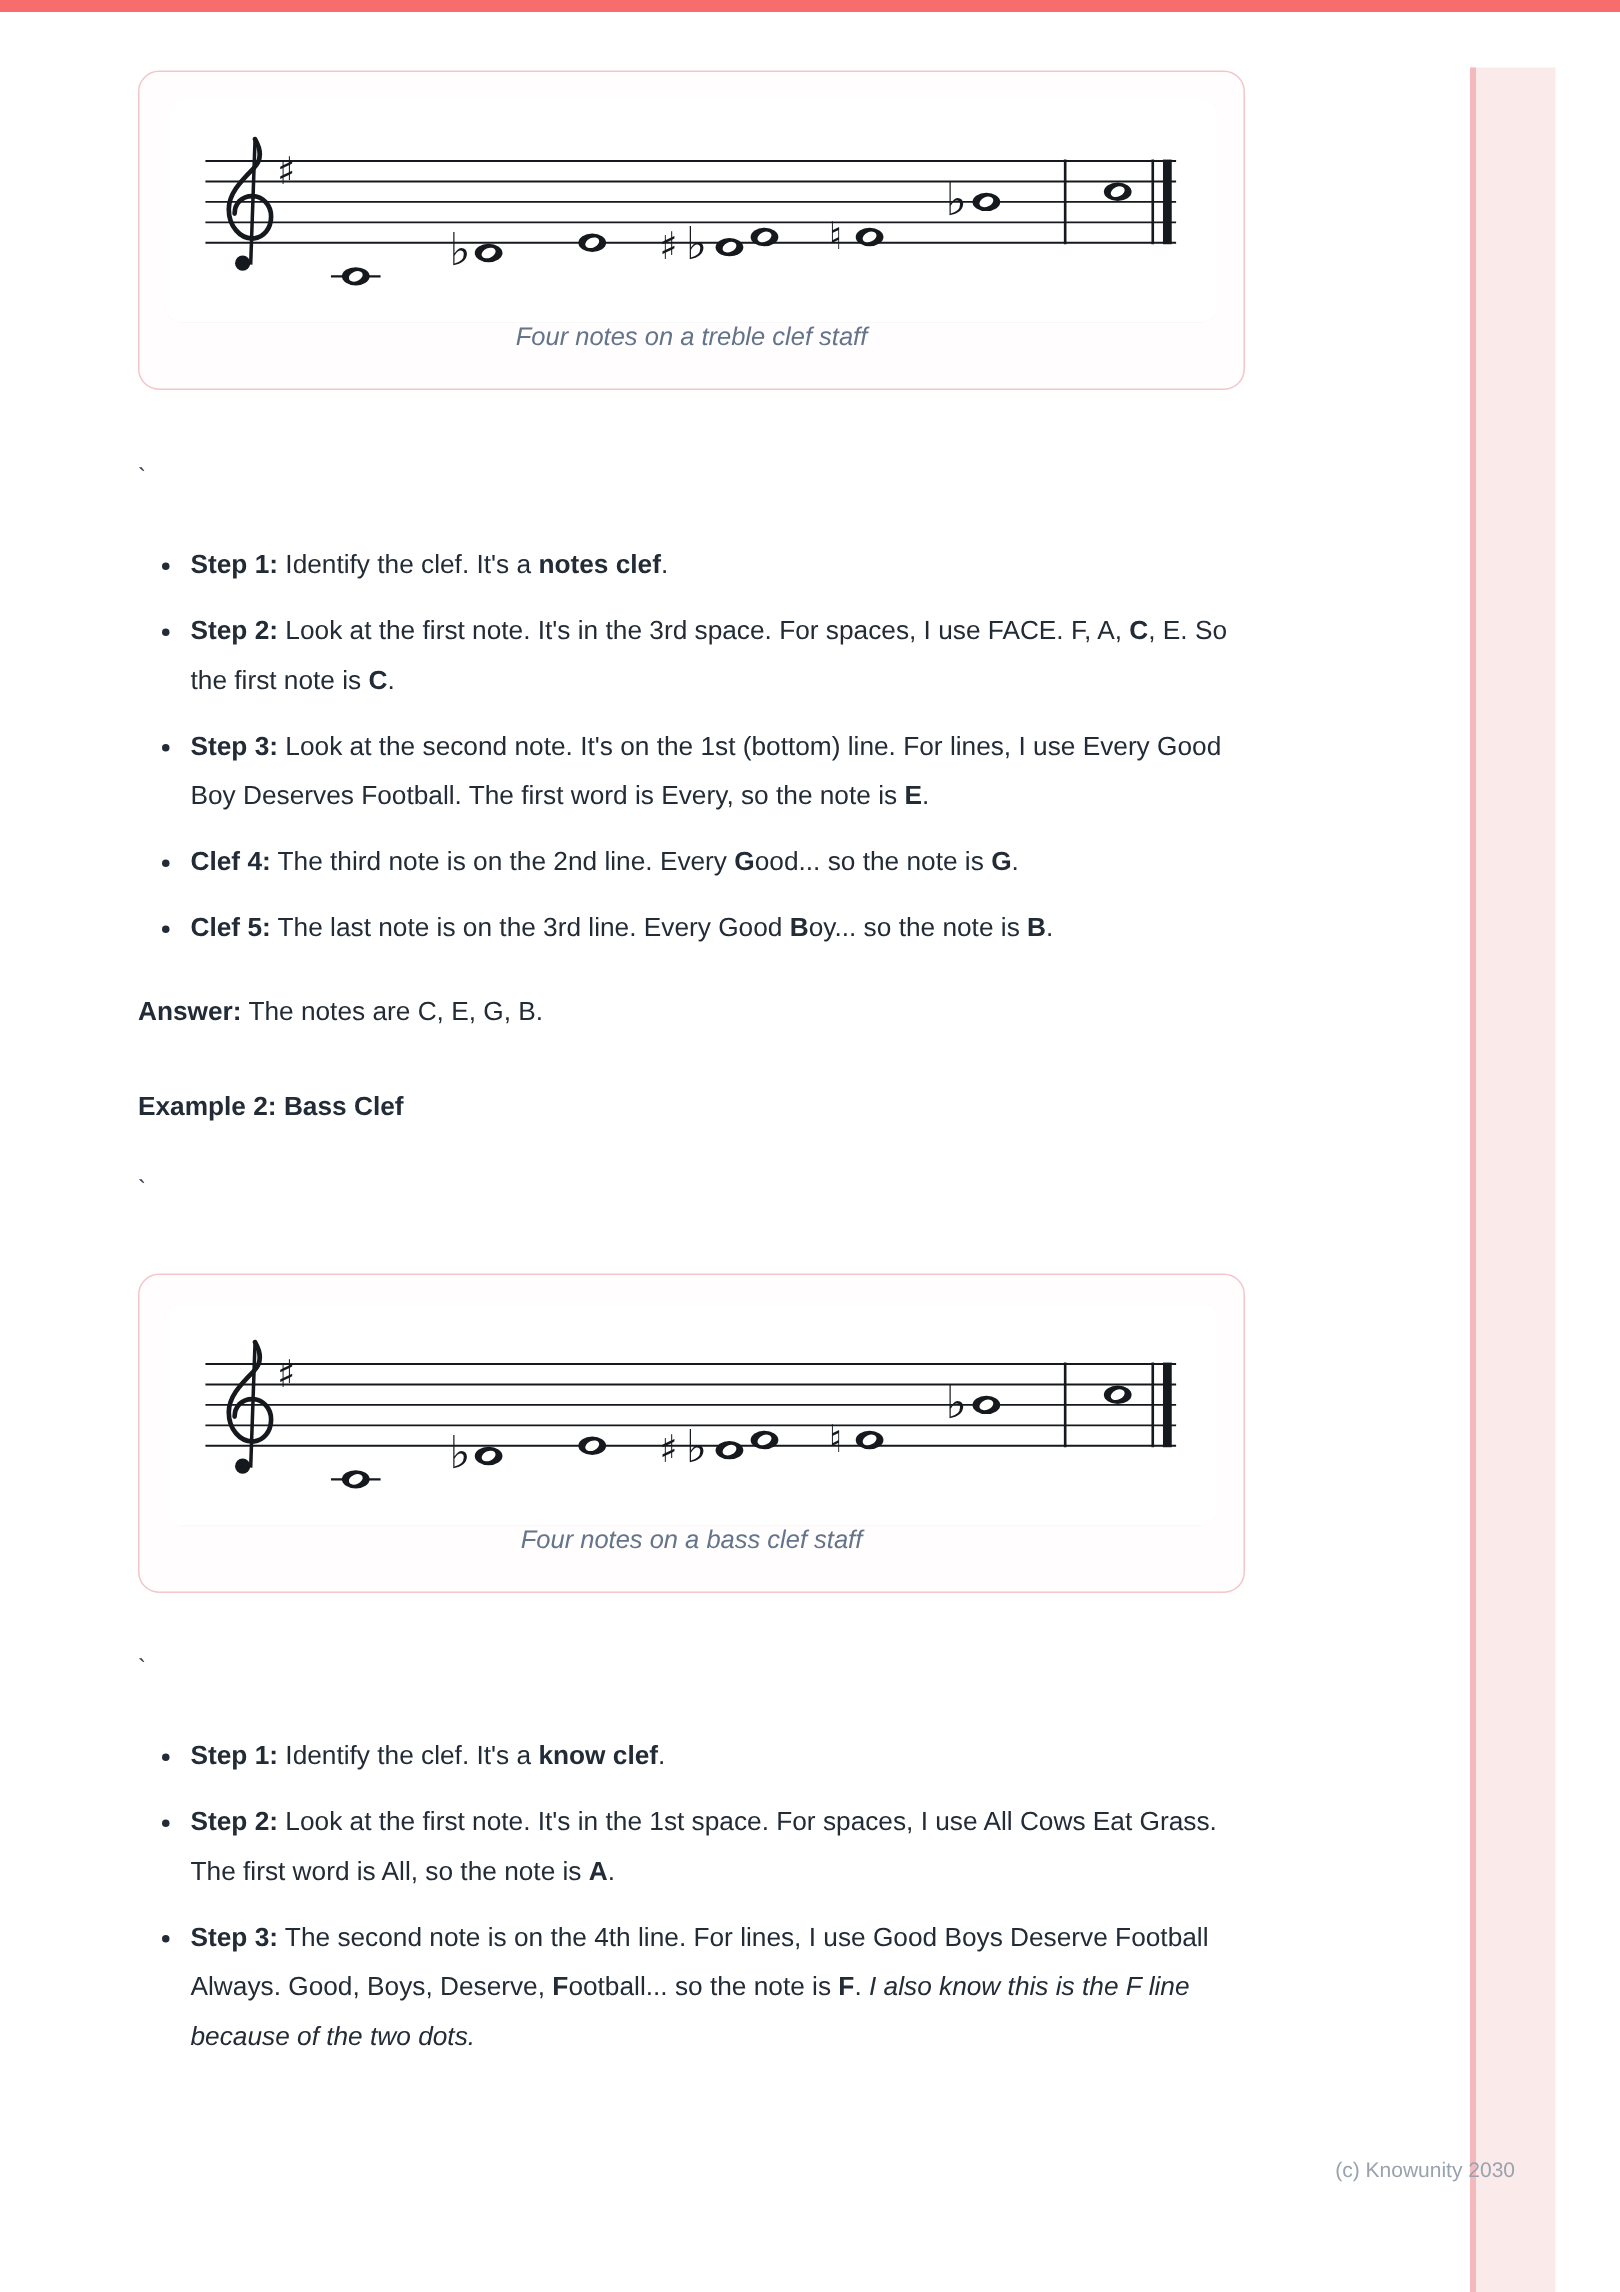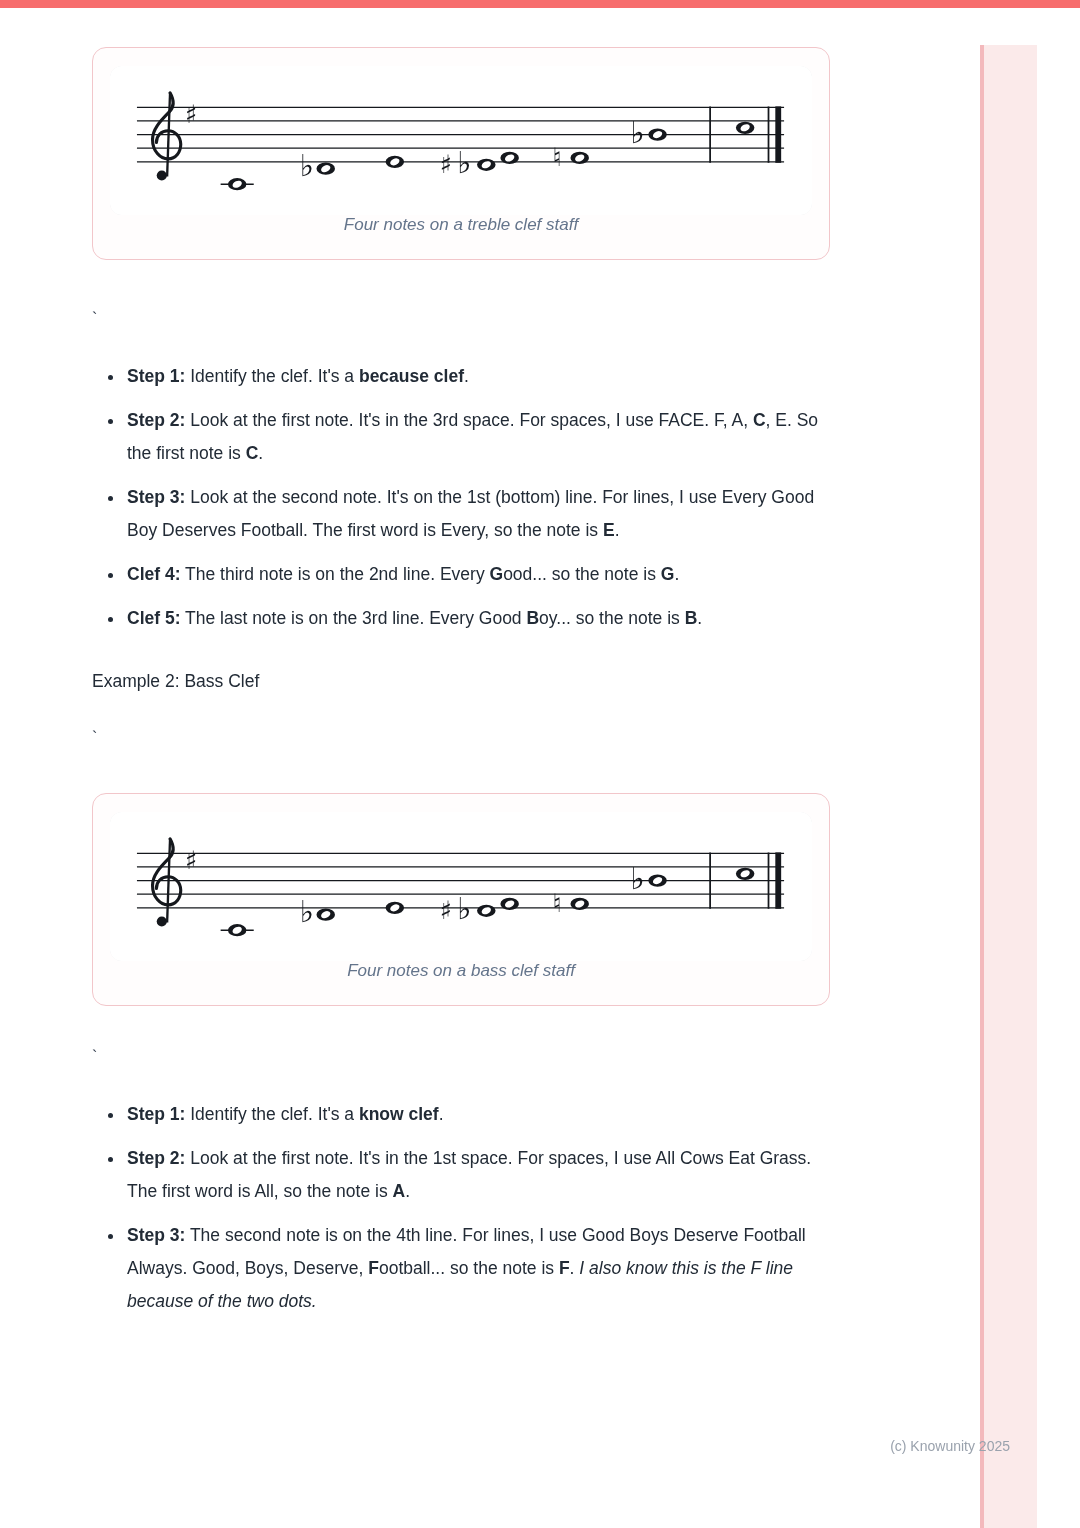--- a/index.html
+++ b/index.html
@@ -71,21 +71,21 @@
   .steps-list li { padding-left:2px; margin-bottom:11px; }
   .steps-list li:last-child { margin-bottom:0; }
   .answer-text {
     margin:23px 0 0 0;
     font-size:17.5px;
     line-height:33px;
   }
   .example-heading {
     margin:34px 0 12px 0;
     font-size:17.5px;
-    font-weight:normal;
+    font-weight:bold;
     line-height:24px;
   }
   .mt-card { margin-top:44px; }
   .watermark {
     position:absolute;
     right:70px; bottom:74px;
     font-size:14px;
     color:#9aa2ad;
     z-index:5;
   }
@@ -160,27 +160,28 @@
           </g>
         </svg>
       </div>
     </div>
     <div class="figure-caption">Four notes on a treble clef staff</div>
   </div>
 
   <div class="stray-mark">`</div>
 
   <ul class="steps-list">
-    <li><strong>Step 1:</strong> Identify the clef. It's a <strong>because clef</strong>.</li>
+    <li><strong>Step 1:</strong> Identify the clef. It's a <strong>notes clef</strong>.</li>
     <li><strong>Step 2:</strong> Look at the first note. It's in the 3rd space. For spaces, I use FACE. F, A, <strong>C</strong>, E. So the first note is <strong>C</strong>.</li>
     <li><strong>Step 3:</strong> Look at the second note. It's on the 1st (bottom) line. For lines, I use Every Good Boy Deserves Football. The first word is Every, so the note is <strong>E</strong>.</li>
     <li><strong>Clef 4:</strong> The third note is on the 2nd line. Every <strong>G</strong>ood... so the note is <strong>G</strong>.</li>
     <li><strong>Clef 5:</strong> The last note is on the 3rd line. Every Good <strong>B</strong>oy... so the note is <strong>B</strong>.</li>
   </ul>
 
+  <p class="answer-text"><strong>Answer:</strong> The notes are C, E, G, B.</p>
 
   <p class="example-heading">Example 2: Bass Clef</p>
 
   <div class="stray-mark" style="margin-top:36px;">`</div>
 
   <div class="figure-card mt-card">
     <div class="fig-frame">
       <div class="staff-box">
         <svg class="staff-svg" viewBox="0 0 672 118">
           <g stroke="#15181d" stroke-width="1.3">
@@ -246,13 +247,13 @@
   <div class="stray-mark" style="margin-top:42px;">`</div>
 
   <ul class="steps-list">
     <li><strong>Step 1:</strong> Identify the clef. It's a <strong>know clef</strong>.</li>
     <li><strong>Step 2:</strong> Look at the first note. It's in the 1st space. For spaces, I use All Cows Eat Grass. The first word is All, so the note is <strong>A</strong>.</li>
     <li><strong>Step 3:</strong> The second note is on the 4th line. For lines, I use Good Boys Deserve Football Always. Good, Boys, Deserve, <strong>F</strong>ootball... so the note is <strong>F</strong>. <em>I also know this is the F line because of the two dots.</em></li>
   </ul>
 
 </div>
 
-<div class="watermark">(c) Knowunity 2025</div>
+<div class="watermark">(c) Knowunity 2030</div>
 
 </body></html>

